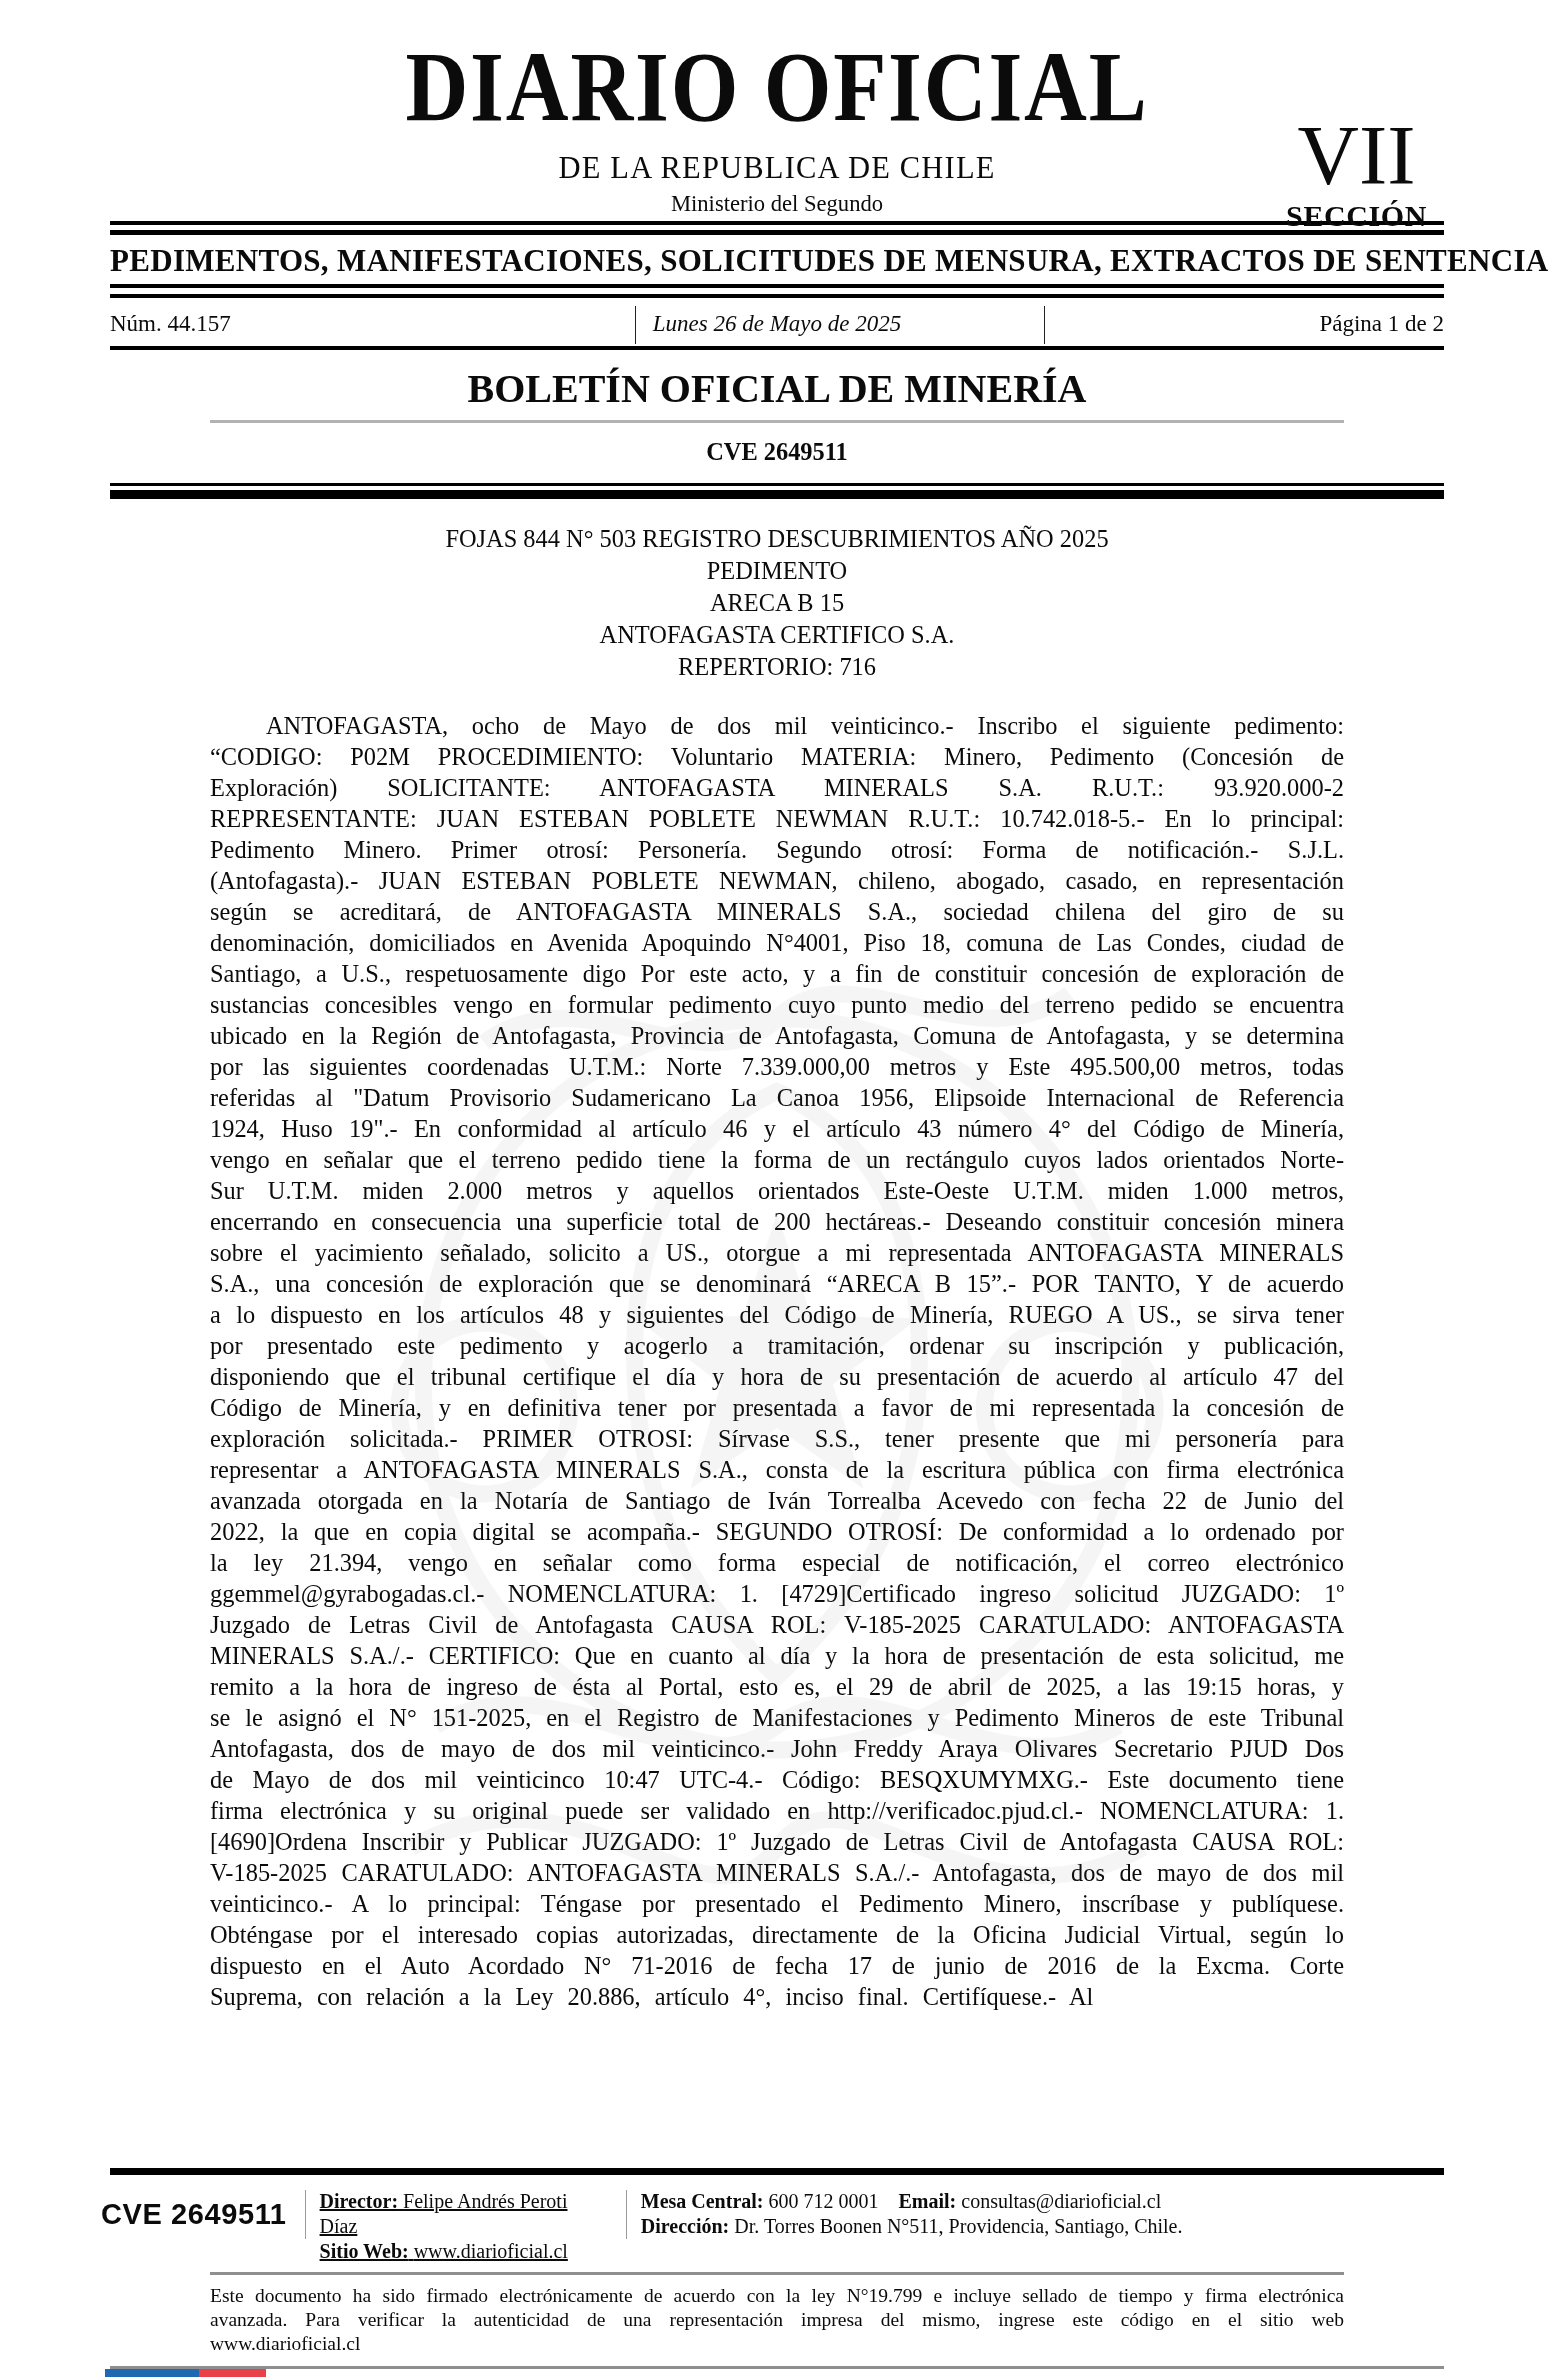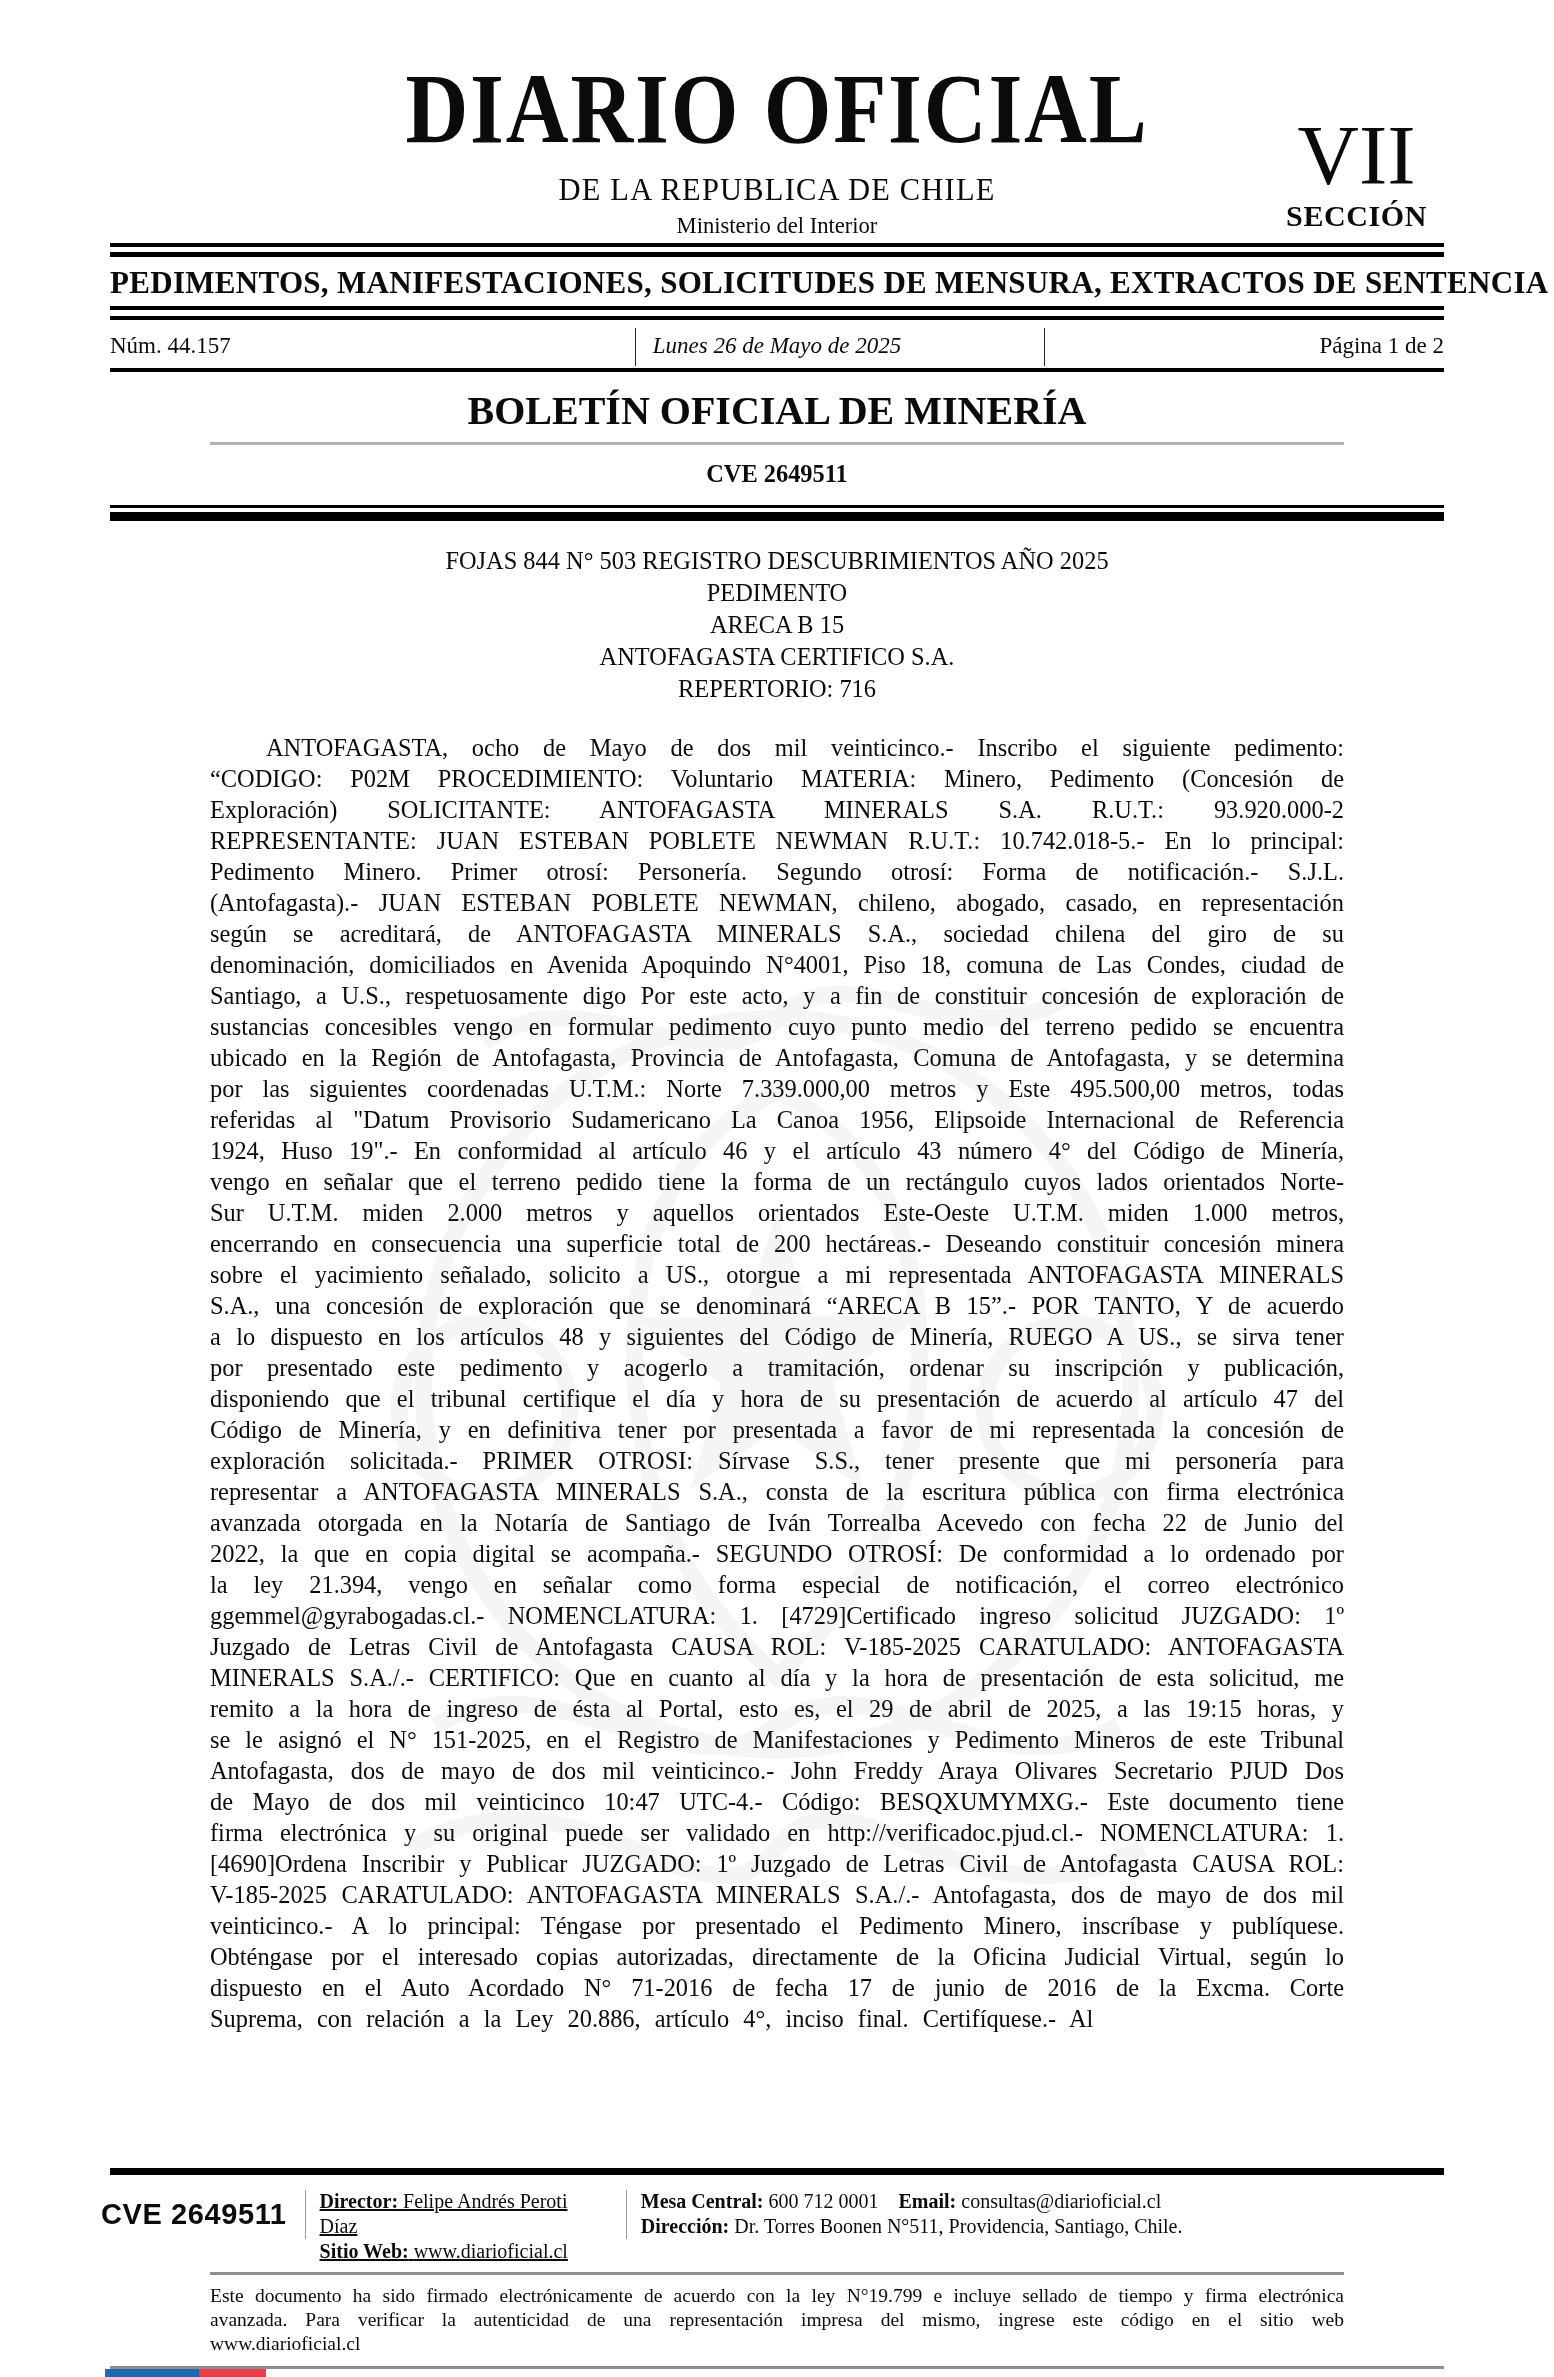--- a/index.html
+++ b/index.html
@@ -8,21 +8,21 @@
     width:1554px;height:2377px;
     background:#ffffff;
     color:#0b0b0b;
     font-family:"Liberation Serif", serif;
     overflow:hidden;
   }
   .rail{margin:0 110px;}           
   .col{margin:0 210px;}            
 
   
-  .masthead{padding-top:71px;text-align:center;position:relative;}
+  .masthead{padding-top:49px;text-align:center;position:relative;}
   .doc-title{
     display:inline-block;font-size:87px;font-weight:700;line-height:1;
     letter-spacing:1.8px;transform:scale(1.0,1.14);transform-origin:center bottom;
     white-space:nowrap;
   }
   .doc-subtitle{margin-top:17px;font-size:30.5px;letter-spacing:1.2px;line-height:1;}
   .doc-ministry{margin-top:9.1px;font-size:22.6px;line-height:1;}
   .section-block{position:absolute;top:122px;right:127px;text-align:center;}
   .section-roman{font-size:85px;font-weight:400;line-height:0.78;}
   .section-label{font-size:30px;font-weight:700;letter-spacing:0.6px;margin-top:11px;}
@@ -108,21 +108,21 @@
       <path d="M60 800 C200 720 300 880 360 800 C420 720 520 880 660 800"></path>
       <path d="M120 140 C200 80 300 180 360 120 C420 60 520 160 600 100"></path>
       <circle cx="120" cy="440" r="70"></circle>
       <circle cx="600" cy="440" r="70"></circle>
     </g>
   </svg>
 
   <div class="masthead">
     <div class="doc-title">DIARIO OFICIAL</div>
     <div class="doc-subtitle">DE LA REPUBLICA DE CHILE</div>
-    <div class="doc-ministry">Ministerio del Interior</div>
+    <div class="doc-ministry">Ministerio del Segundo</div>
     <div class="section-block">
       <div class="section-roman">VII</div>
       <div class="section-label">SECCIÓN</div>
     </div>
   </div>
 
   <div class="rail double-rule">
     <div class="ln1"></div>
       <div class="ln2"></div>
   </div>

